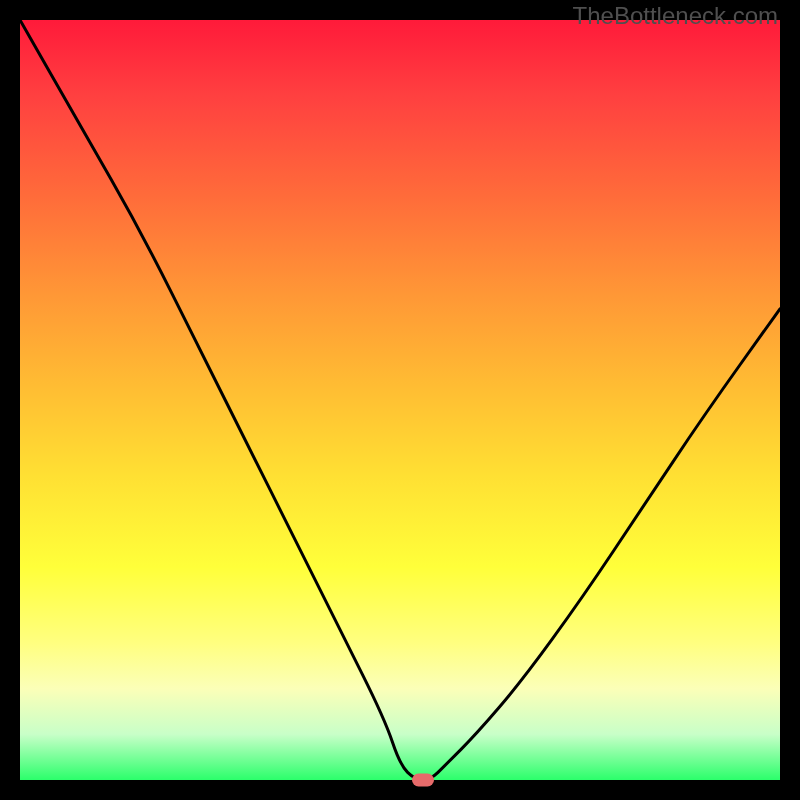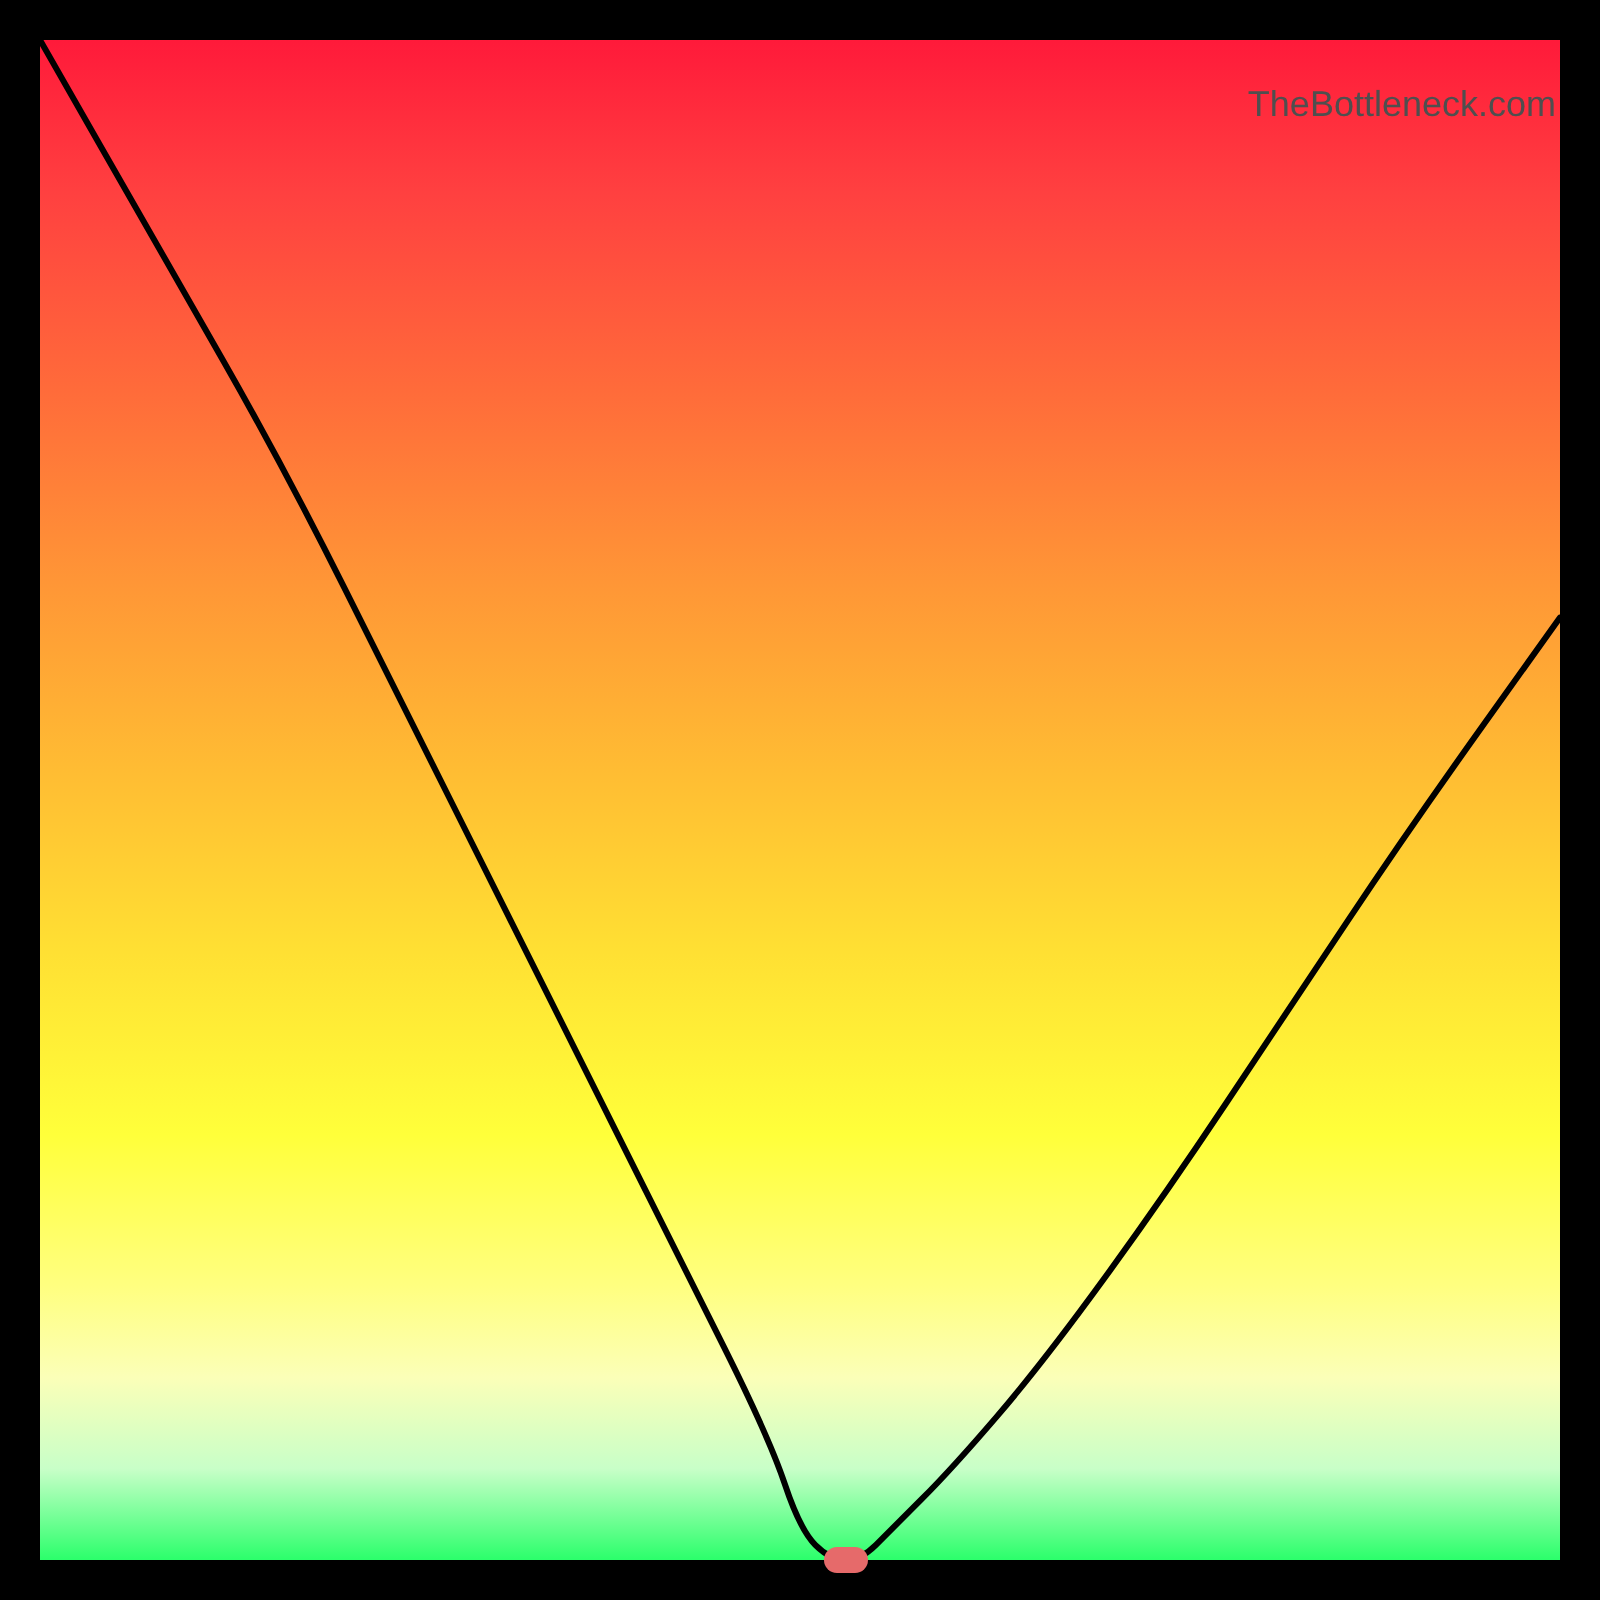--- a/index.html
+++ b/index.html
@@ -33,24 +33,23 @@
       #ffff80 82%,
       #fbffb8 88%,
       #c8ffc8 94%,
       #2bff6b 100%);
   }
   .watermark {
     position: absolute;
     top: 2px;
     right: 22px;
     color: #4f4f4f;
-    font-size: 18px;
+    font-size: 24px;
     font-family: Arial, sans-serif;
     z-index: 10;
-    margin-top: 40px;
   }
   svg.curve {
     position: absolute;
     left: 0;
     top: 0;
     width: 760px;
     height: 760px;
   }
   .marker {
     position: absolute;

